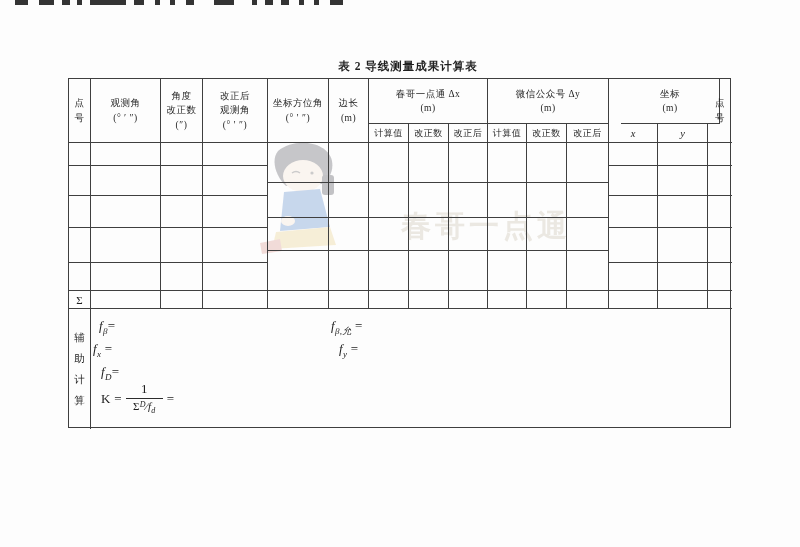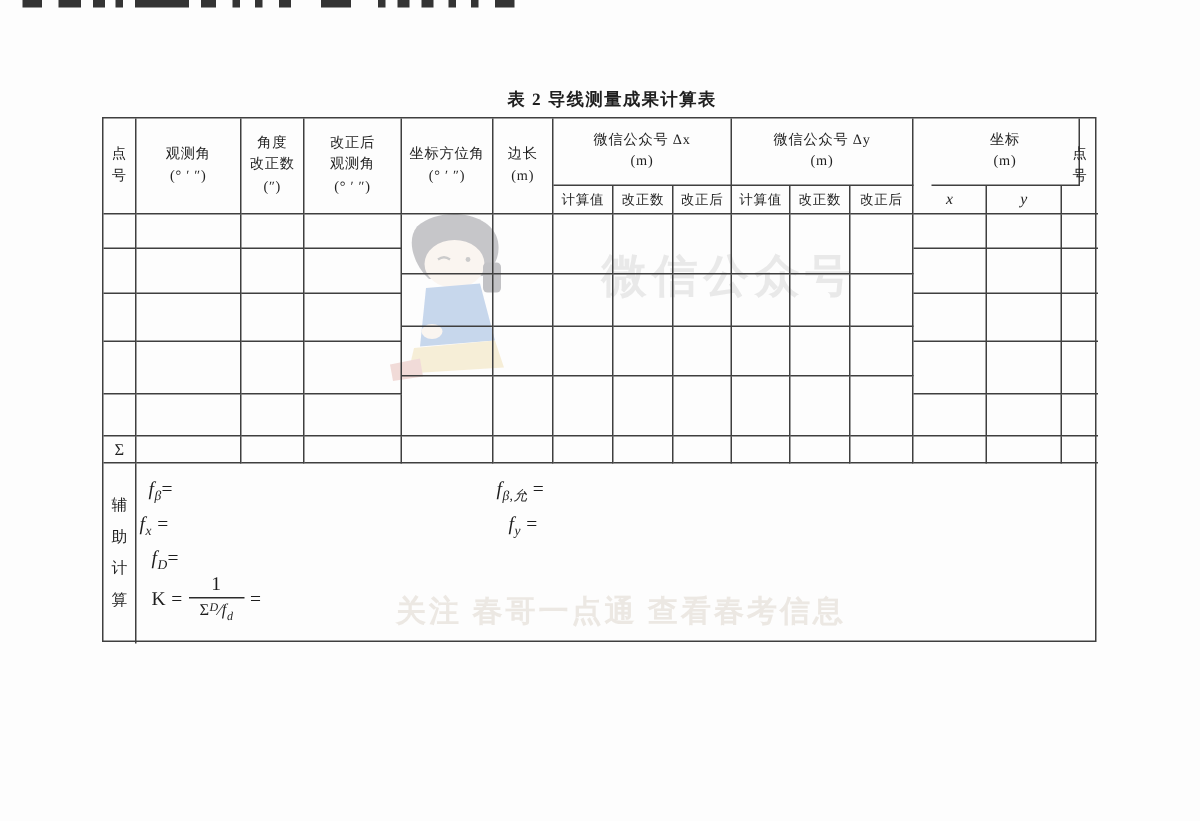--- a/index.html
+++ b/index.html
@@ -80,42 +80,41 @@
     <ellipse cx="47" cy="37" rx="20" ry="16" fill="#f6e3d3"></ellipse>
     <path d="M36,34 q4,-3 8,0" stroke="#5a5a5a" stroke-width="1.5" fill="none"></path>
     <circle cx="56" cy="34" r="1.6" fill="#5a5a5a"></circle>
     <path d="M28,53 L64,50 L74,88 L24,92 Z" fill="#4f81c7"></path>
     <path d="M62,50 L74,44 L79,54 L70,60 Z" fill="#44engagement" fill-opacity="0"></path>
     <rect x="66" y="36" width="12" height="20" rx="3" fill="#3c3c46"></rect>
     <ellipse cx="32" cy="82" rx="7" ry="5" fill="#f6e3d3"></ellipse>
     <path d="M20,93 L74,88 L80,106 L16,110 Z" fill="#e9cc83"></path>
     <path d="M4,104 L24,100 L26,112 L6,115 Z" fill="#d89086"></path>
   </svg>
-  <div class="wm wm-brand1">微信公众号</div>
-  <div class="wm wm-footer">关注 春哥一点通  查看春考信息</div>
+  <div class="wm wm-brand2">春哥一点通</div>
 
   <div class="title">表 2  导线测量成果计算表</div>
 
   <div class="tbl">
 
     <div class="cell hdr" style="left:0;top:0;width:22px;height:64px">点
 号</div>
     <div class="cell hdr" style="left:22px;top:0;width:70px;height:64px">观测角
 (°  ′  ″)</div>
     <div class="cell hdr" style="left:92px;top:0;width:42px;height:64px">角度
 改正数
 (″)</div>
     <div class="cell hdr" style="left:134px;top:0;width:65px;height:64px">改正后
 观测角
 (°  ′  ″)</div>
     <div class="cell hdr" style="left:199px;top:0;width:61px;height:64px">坐标方位角
 (°  ′  ″)</div>
     <div class="cell hdr" style="left:260px;top:0;width:40px;height:64px">边长
 (m)</div>
-    <div class="cell hdr" style="left:300px;top:0;width:119px;height:45px">微信公众号 Δx
+    <div class="cell hdr" style="left:300px;top:0;width:119px;height:45px">春哥一点通 Δx
 (m)</div>
     <div class="cell hdr" style="left:419px;top:0;width:121px;height:45px">微信公众号 Δy
 (m)</div>
     <div class="cell hdr" style="left:552px;top:0;width:99px;height:45px">坐标
 (m)</div>
     <div class="cell hdr no-r" style="left:639px;top:0;width:24px;height:64px">点
 号</div>
 
     <div class="cell sub" style="left:300px;top:45px;width:40px;height:19px">计算值</div>
     <div class="cell sub" style="left:340px;top:45px;width:40px;height:19px">改正数</div>

